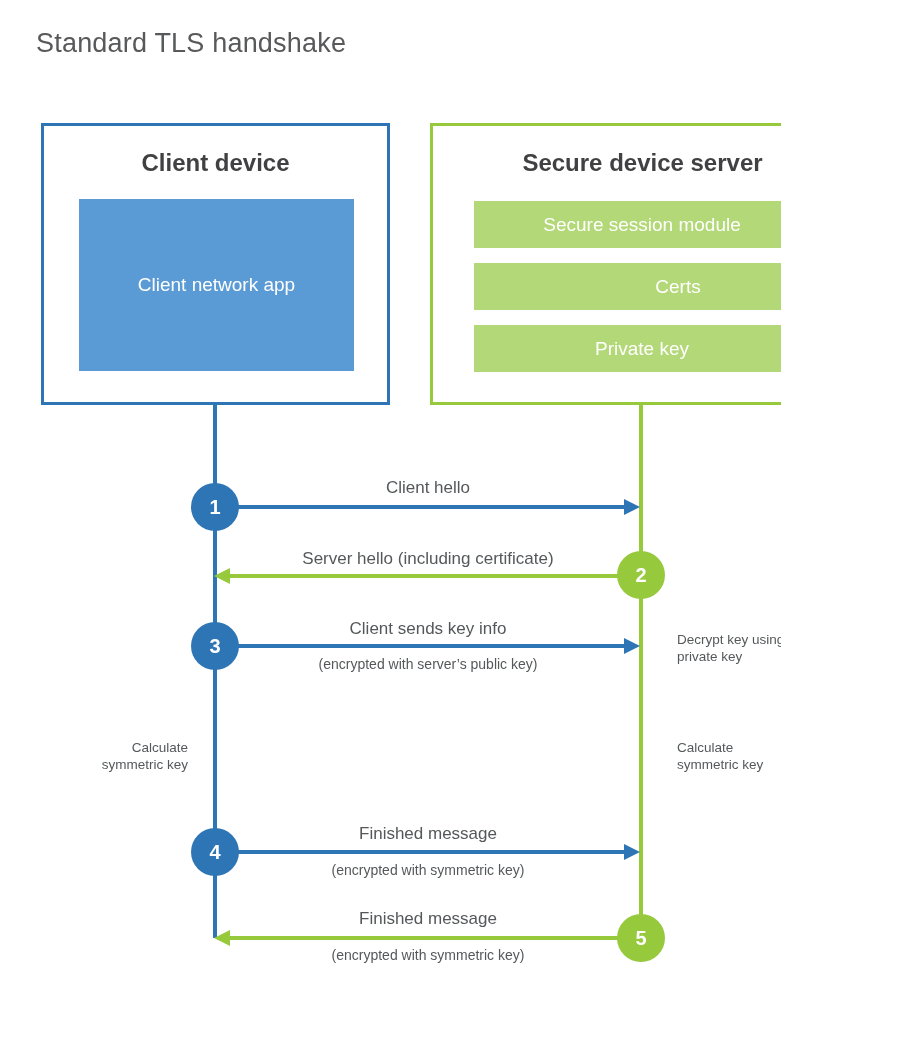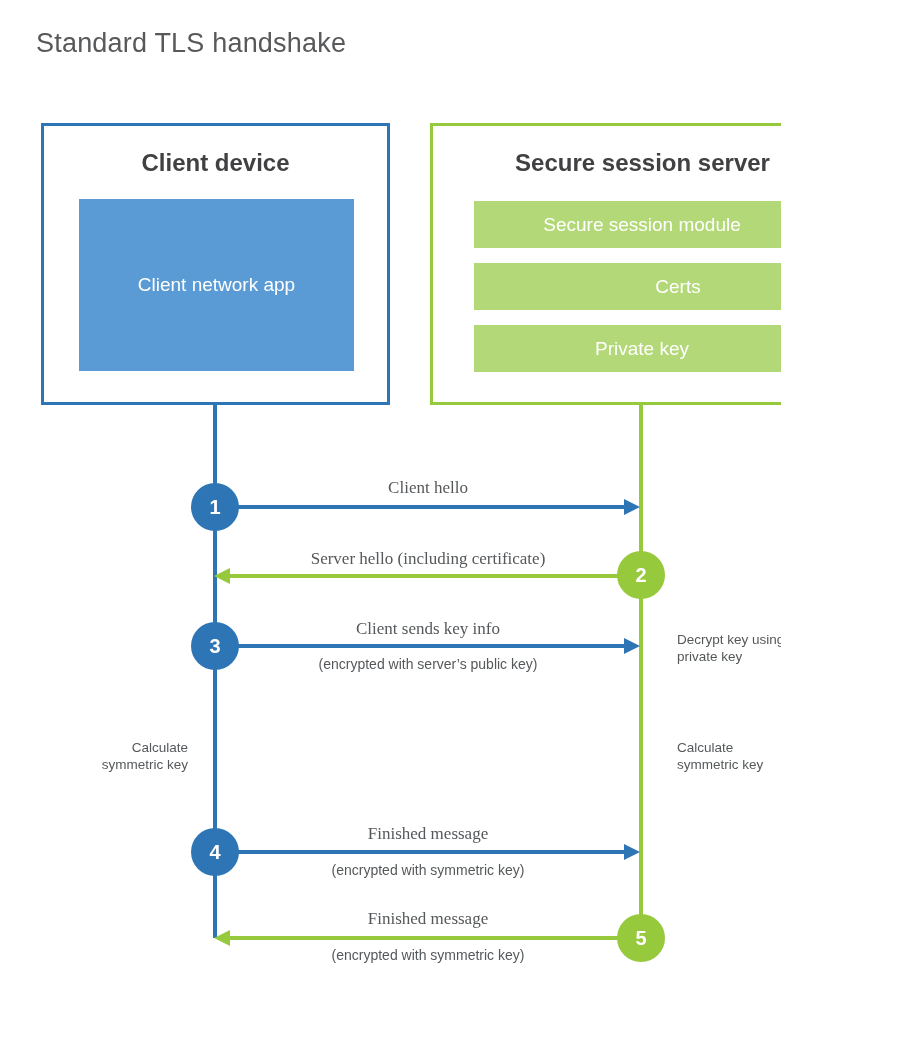--- a/index.html
+++ b/index.html
@@ -44,42 +44,42 @@
   
   .circle{
     position:absolute;width:48px;height:48px;border-radius:50%;
     display:flex;align-items:center;justify-content:center;
     color:#ffffff;font-size:20px;font-weight:bold;
   }
   .circle.blue{background:#2e75b6;}
   .circle.green{background:#97c93d;}
   
   .msg{position:absolute;left:215px;width:426px;text-align:center;color:#55585a;}
-  .msg.main{font-size:17px;font-family:Liberation Serif, serif;}
+  .msg.main{font-size:17px;}
   .msg.sub{font-size:14px;}
   
   .note{position:absolute;font-size:13.5px;line-height:17px;color:#55585a;white-space:pre-line;}
   .note.right-align{text-align:right;}
 </style>
 </head>
 <body>
 
 <div class="canvas">
 
   <h1 class="title">Standard TLS handshake</h1>
 
   <div class="box client-box">
     <div class="box-title">Client device</div>
     <div class="app-box">
       <span>Client network app</span>
     </div>
   </div>
 
   <div class="box server-box">
-    <div class="box-title">Secure session server</div>
+    <div class="box-title">Secure device server</div>
     <div class="bar bar1">
       <span>Secure session module</span>
     </div>
     <div class="bar bar2">
       <span>Certs</span>
     </div>
     <div class="bar bar3">
       <span>Private key</span>
     </div>
   </div>

